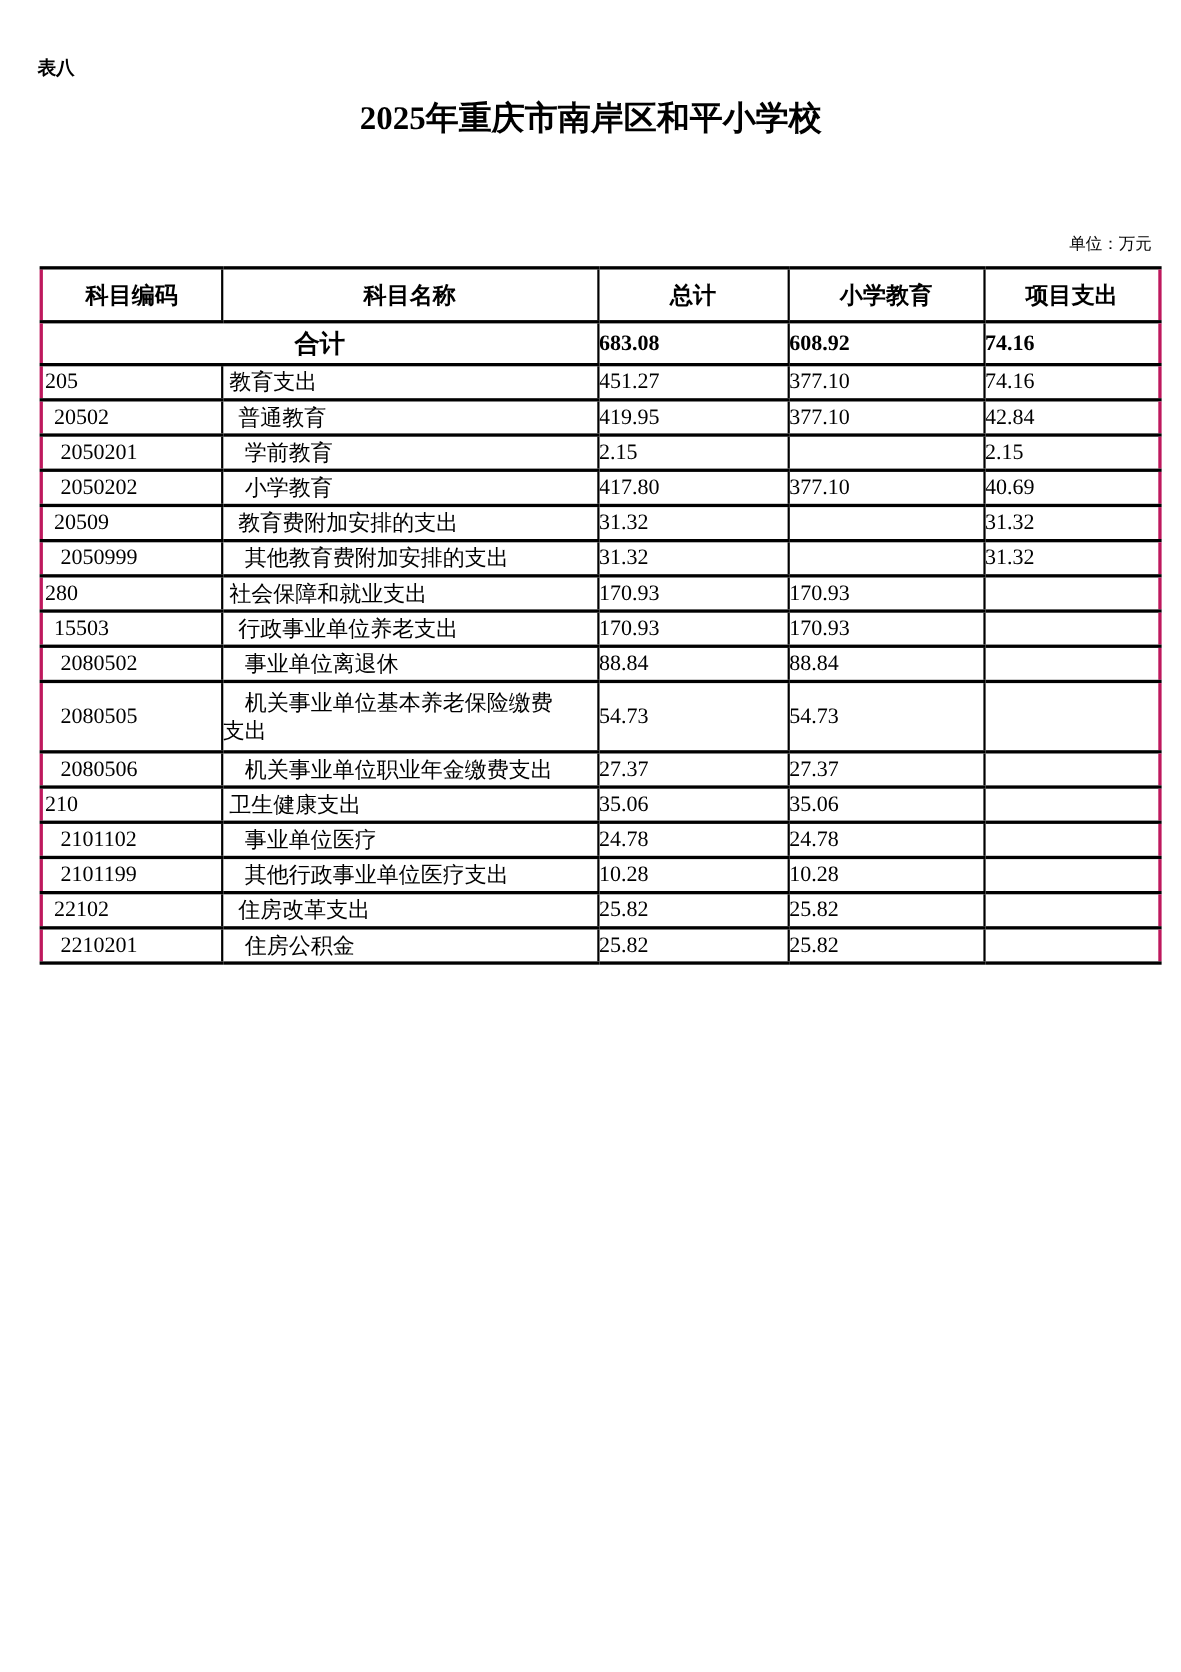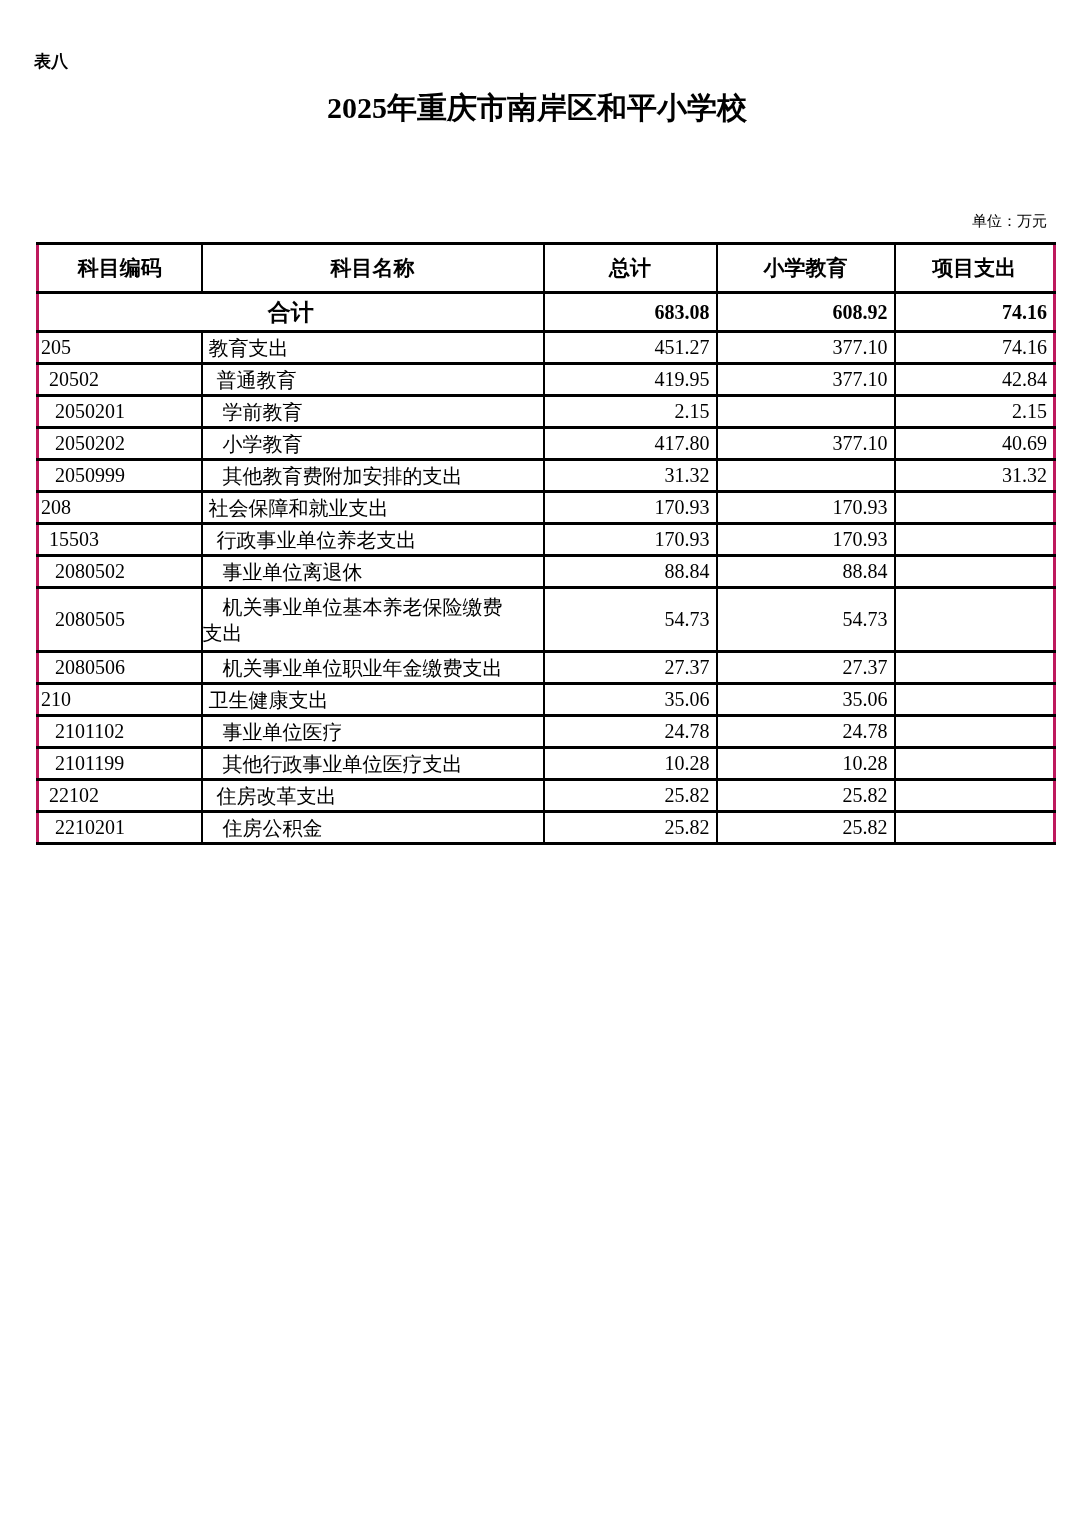--- a/index.html
+++ b/index.html
@@ -63,21 +63,20 @@
     vertical-align: middle;
   }
   td.name {
     font-size: 20px;
     vertical-align: middle;
     white-space: pre-wrap;
     line-height: 26px;
   }
   td.num {
     font-size: 20px;
-    text-align: right;
     padding-right: 6px;
     vertical-align: middle;
   }
   td.num.bold { font-weight: bold; }
   tr.lvl1 td.code { padding-left: 2px; }
   tr.lvl2 td.code { padding-left: 10px; }
   tr.lvl3 td.code { padding-left: 16px; }
   tr.lvl1 td.name { text-indent: 6px; }
   tr.lvl2 td.name { text-indent: 14px; }
   tr.lvl3 td.name { text-indent: 20px; }
@@ -138,29 +137,36 @@
     <td class="num"></td>
     <td class="num">2.15</td>
   </tr>
       <tr class="data-row lvl3">
     <td class="code">2050202</td>
     <td class="name">小学教育</td>
     <td class="num">417.80</td>
     <td class="num">377.10</td>
     <td class="num">40.69</td>
   </tr>
+      <tr class="data-row lvl2">
+    <td class="code">20509</td>
+    <td class="name">教育费附加安排的支出</td>
+    <td class="num">31.32</td>
+    <td class="num"></td>
+    <td class="num">31.32</td>
+  </tr>
       <tr class="data-row lvl3">
     <td class="code">2050999</td>
     <td class="name">其他教育费附加安排的支出</td>
     <td class="num">31.32</td>
     <td class="num"></td>
     <td class="num">31.32</td>
   </tr>
       <tr class="data-row lvl1">
-    <td class="code">208</td>
+    <td class="code">280</td>
     <td class="name">社会保障和就业支出</td>
     <td class="num">170.93</td>
     <td class="num">170.93</td>
     <td class="num"></td>
   </tr>
       <tr class="data-row lvl2">
     <td class="code">15503</td>
     <td class="name">行政事业单位养老支出</td>
     <td class="num">170.93</td>
     <td class="num">170.93</td>

